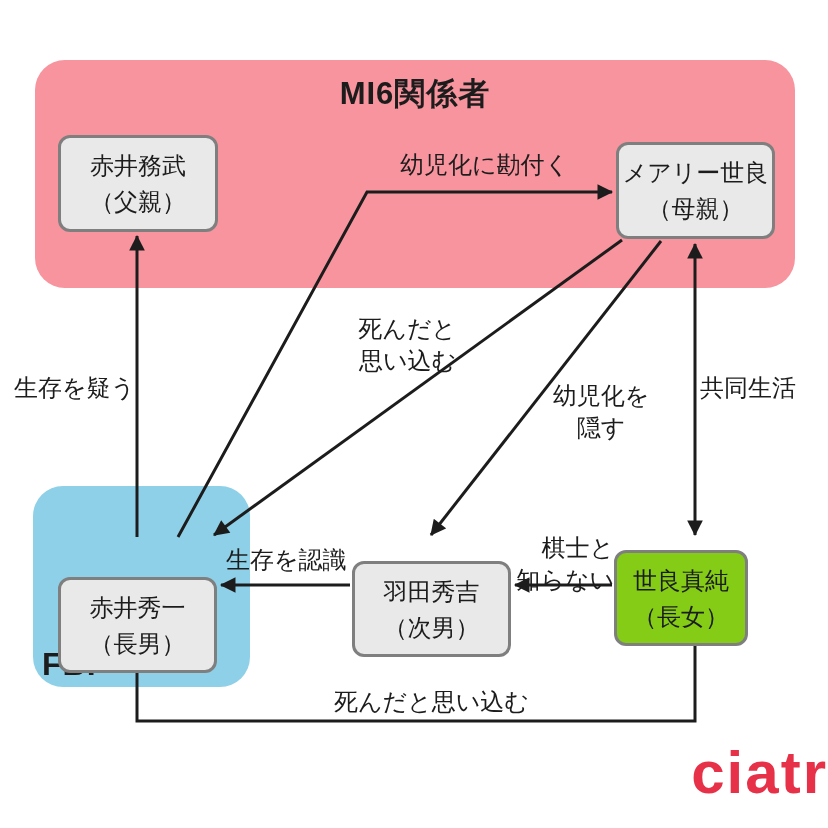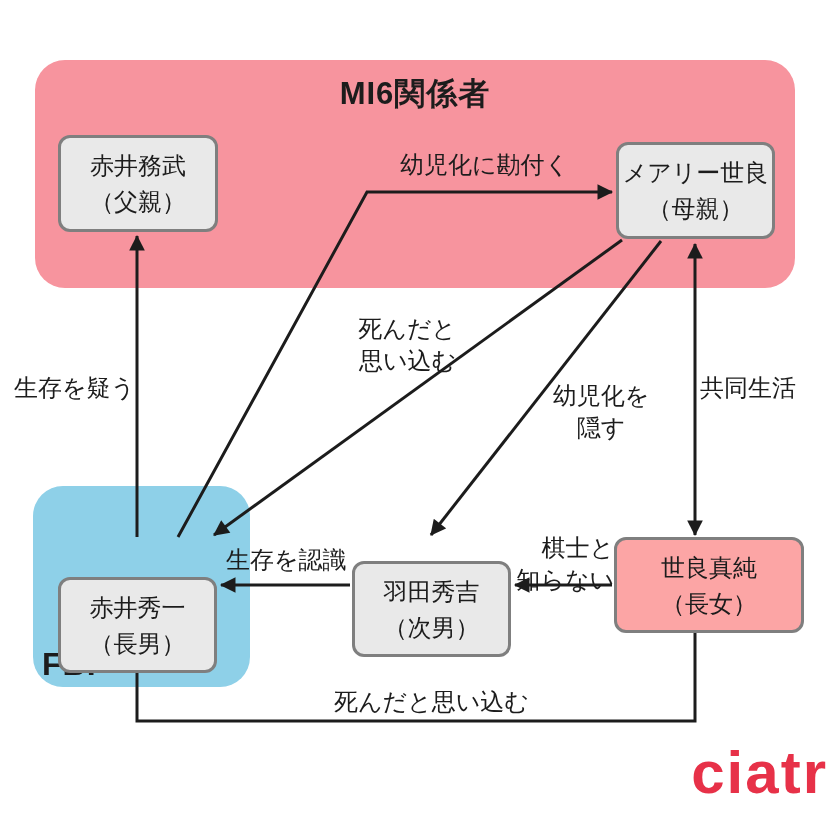--- a/index.html
+++ b/index.html
@@ -79,21 +79,21 @@
   <div class="node" style="left: 58px; top: 565px; width: 159px; height: 96px; background-color: rgb(233, 233, 233); border-color: rgb(127, 127, 127); margin-top: 12px;">
     <span>赤井秀一</span>
     <span>（長男）</span>
   </div>
 
   <div class="node" style="left: 352px; top: 537px; width: 159px; height: 96px; background-color: rgb(233, 233, 233); border-color: rgb(127, 127, 127); margin-top: 24px;">
     <span>羽田秀吉</span>
     <span>（次男）</span>
   </div>
 
-  <div class="node" style="left: 614px; top: 537px; width: 190px; height: 96px; background-color: #fca5a5; border-color: rgb(127, 127, 127);">
+  <div class="node" style="left: 614px; top: 550px; width: 134px; height: 96px; background-color: #84cc16; border-color: rgb(127, 127, 127);">
     <span>世良真純</span>
     <span>（長女）</span>
   </div>
 
   <div class="edge-label" style="left: 14px; top: 372px; width: 140px; text-align: left;">生存を疑う</div>
   <div class="edge-label" style="left: 400px; top: 149px; width: 185px; text-align: left;">幼児化に勘付く</div>
   <div class="edge-label" style="left: 336px; top: 313px; width: 120px; text-align: right;">死んだと
 思い込む</div>
   <div class="edge-label" style="left: 551px; top: 380px; width: 100px; text-align: center;">幼児化を
 隠す</div>

